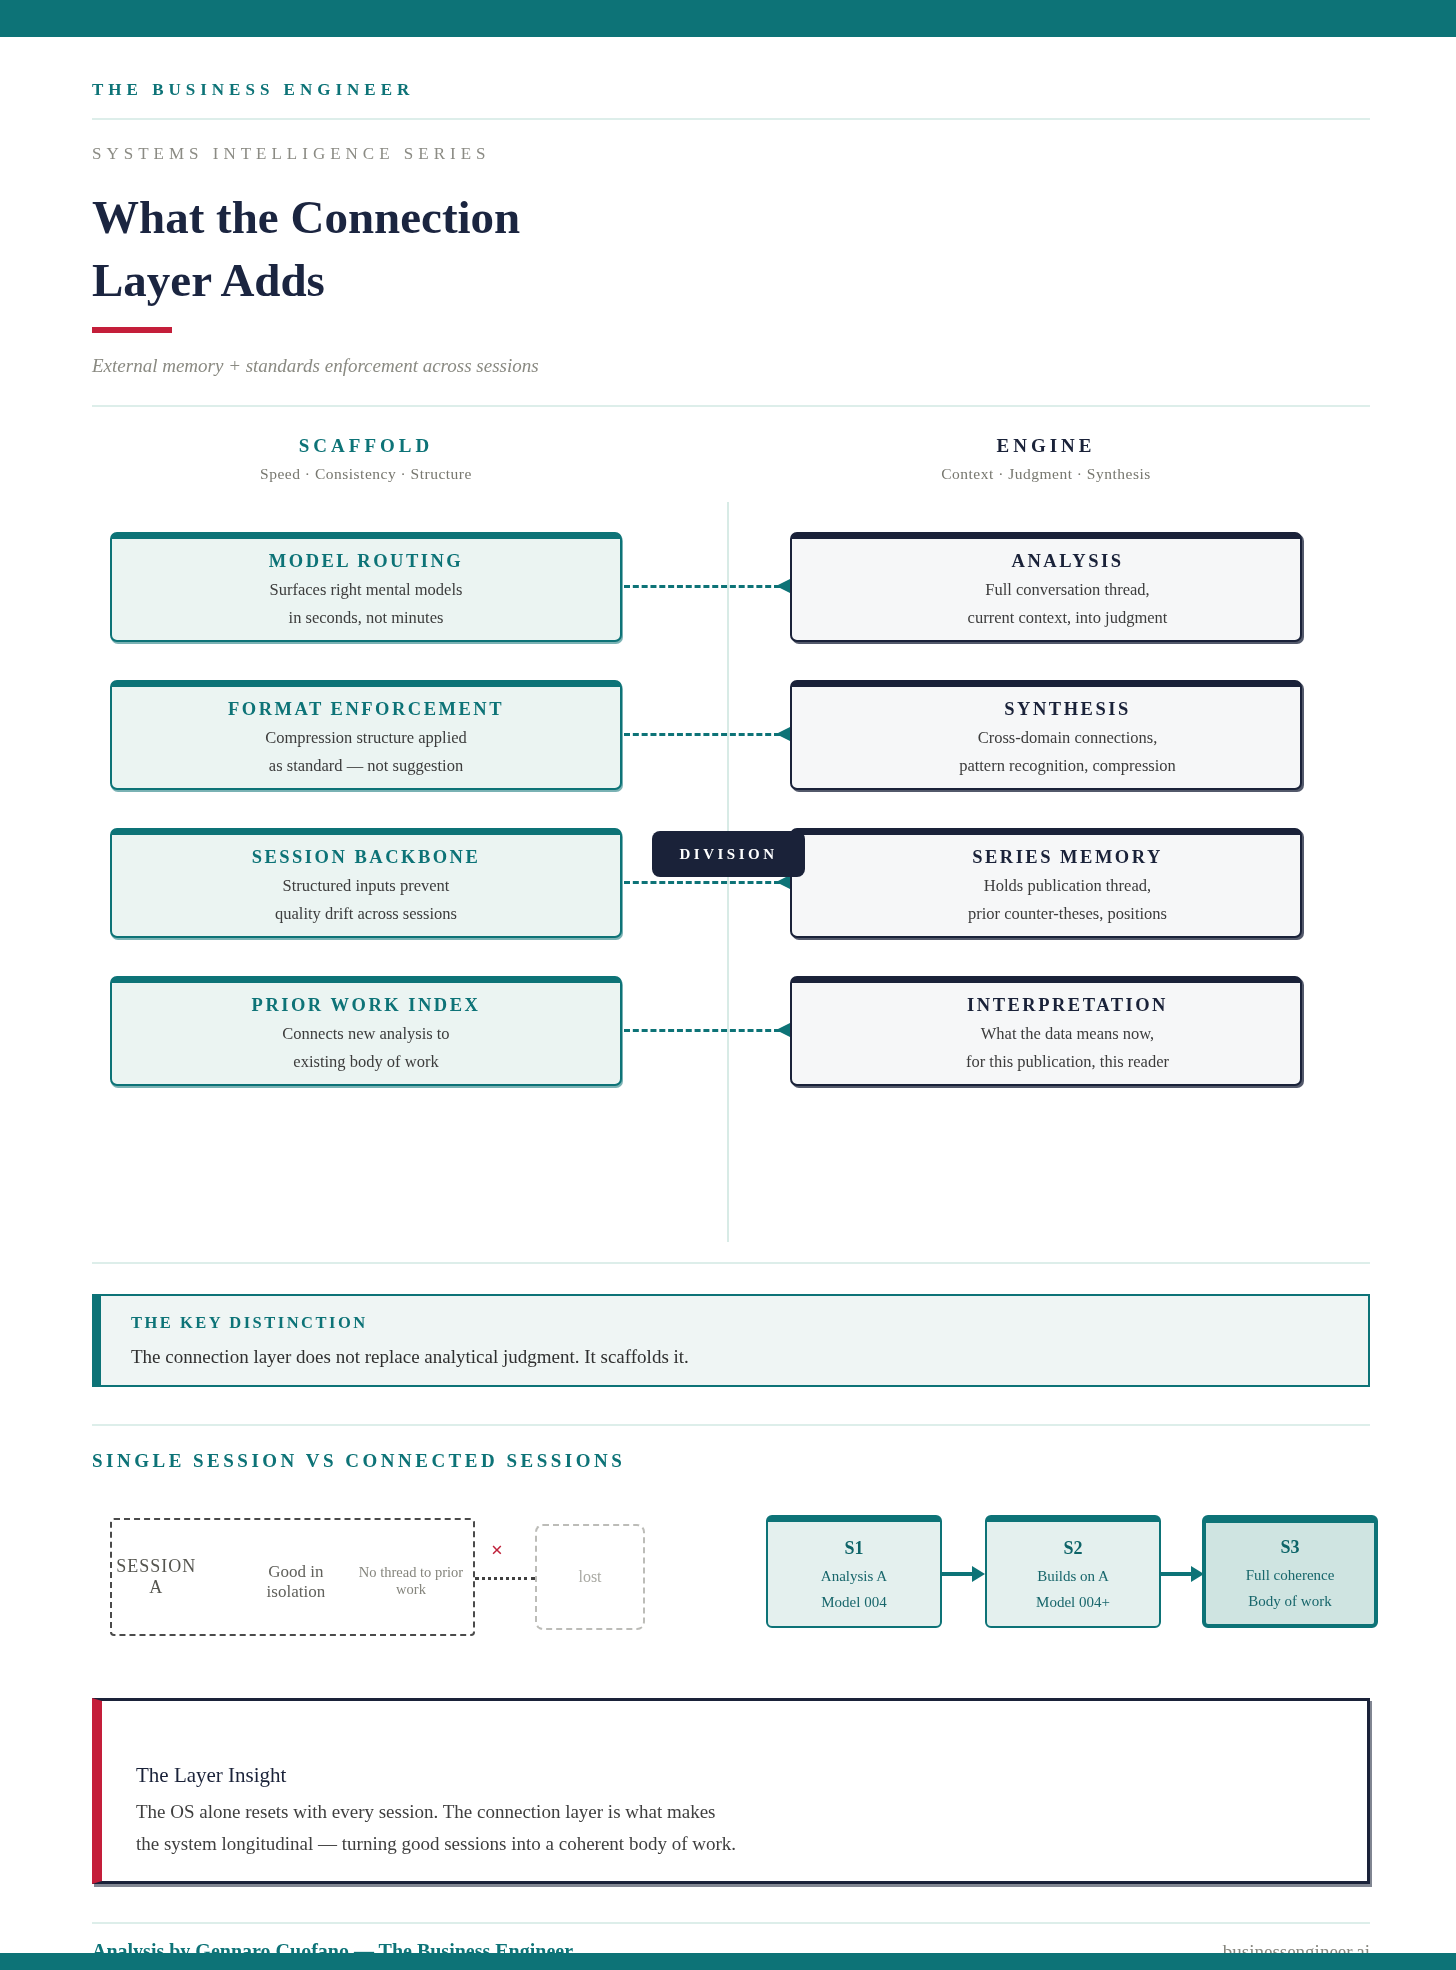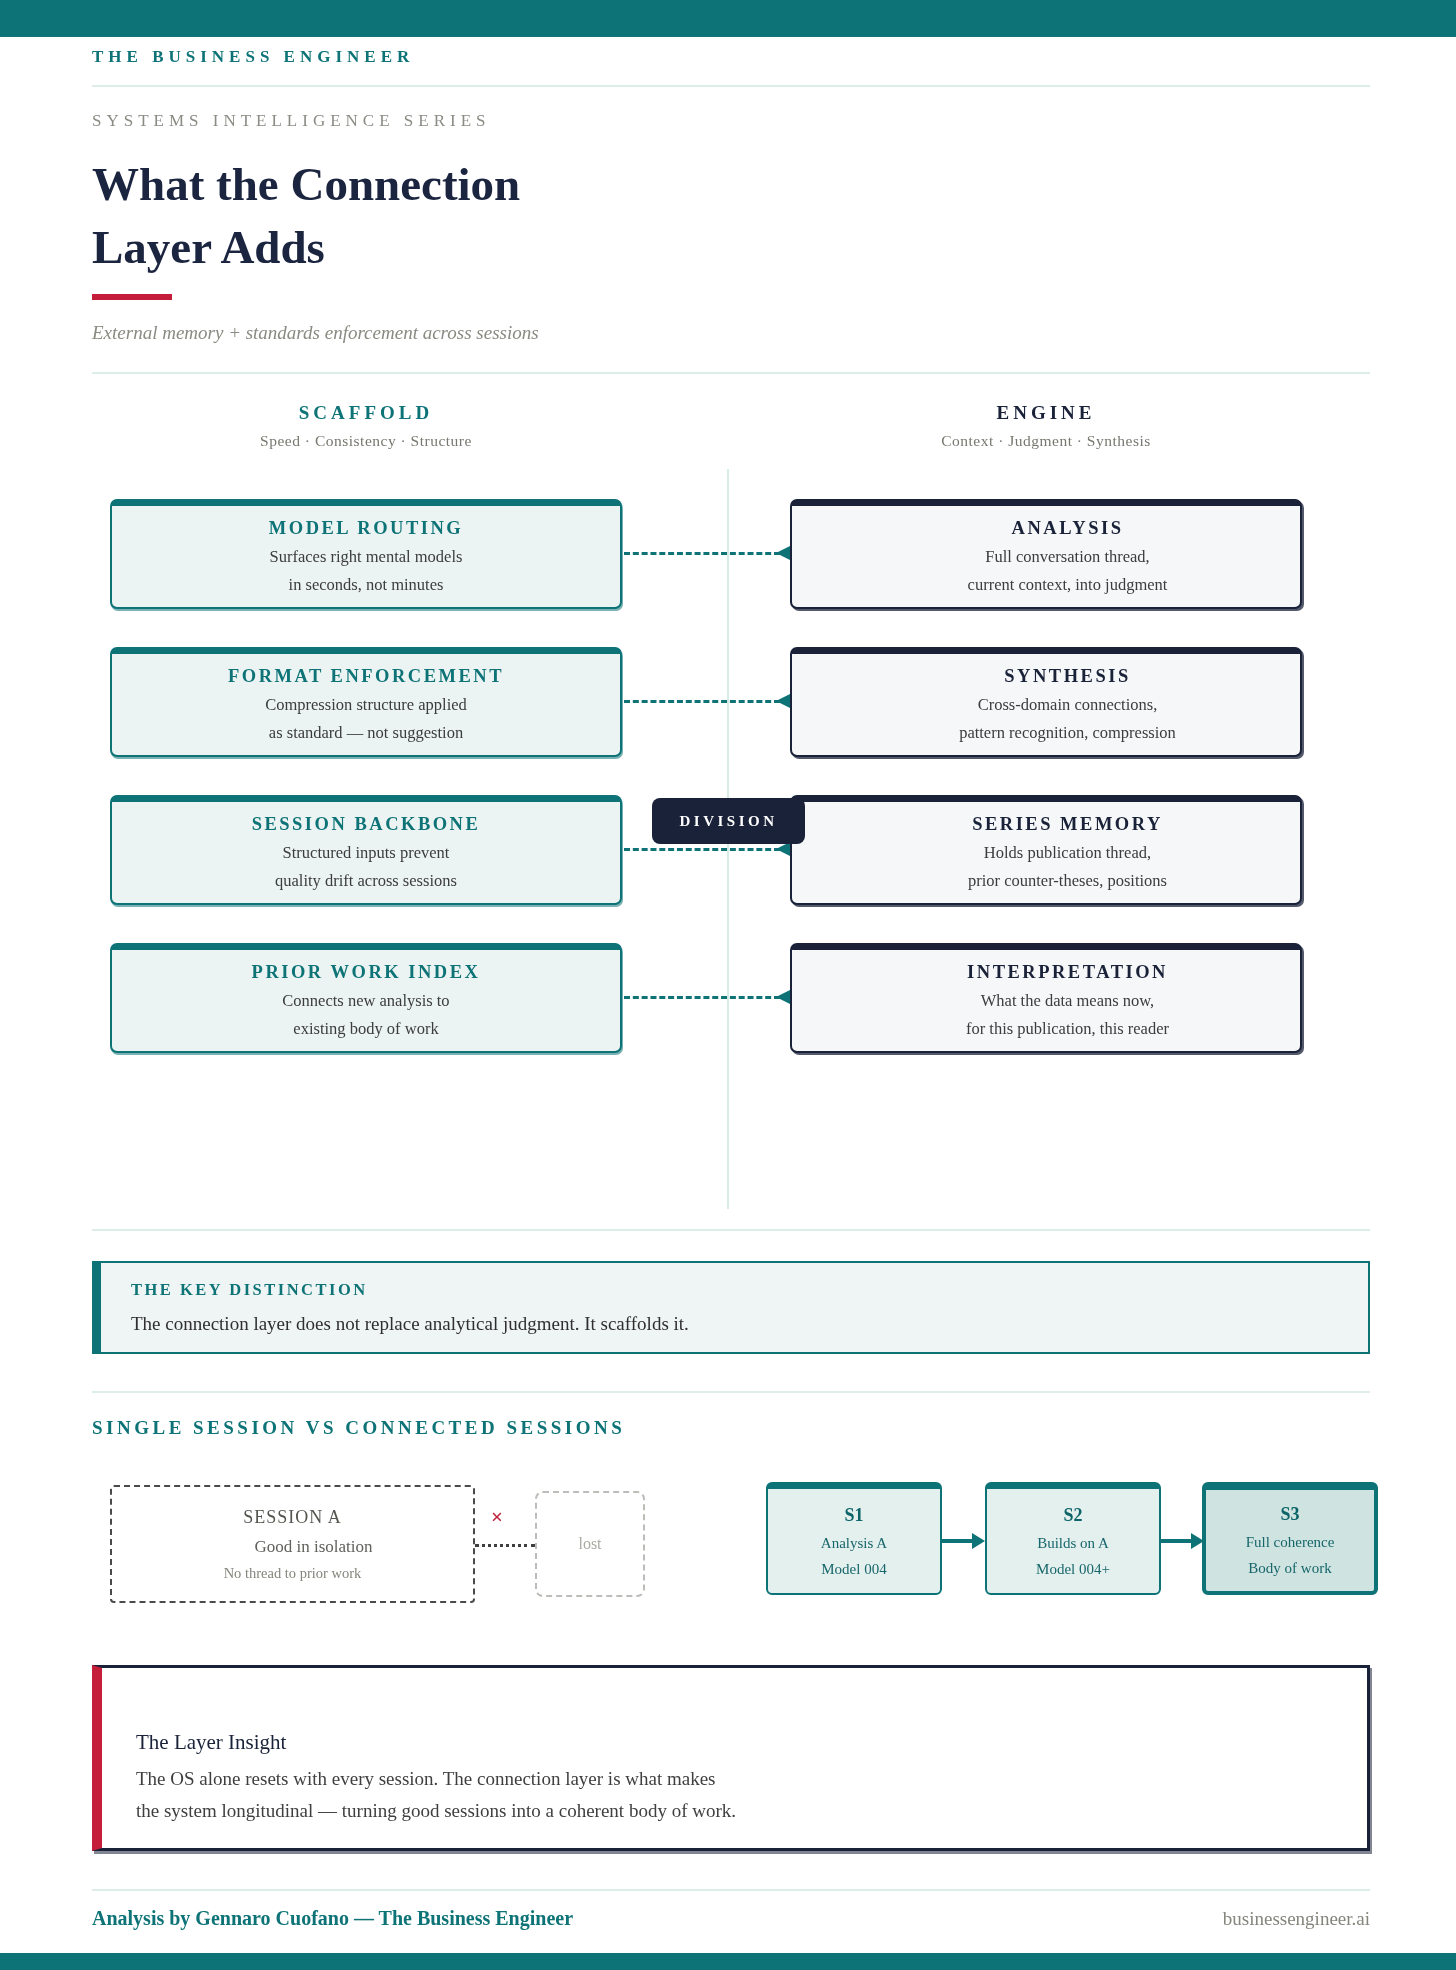--- a/index.html
+++ b/index.html
@@ -2,21 +2,21 @@
 <html><head>
 <meta charset="utf-8">
 <style>
   html,body{margin:0;padding:0;background:#ffffff;}
   .page{position:relative;width:1456px;height:1970px;background:#ffffff;overflow:hidden;
         font-family:"Liberation Serif",serif;color:#1b2540;}
   .topbar{position:absolute;top:0;left:0;width:100%;height:37px;background:#0d7377;}
   .bottombar{position:absolute;bottom:0;left:0;width:100%;height:17px;background:#0d7377;}
   .content{position:absolute;top:37px;left:92px;width:1278px;}
 
-  .brand{margin-top:10px;font-size:17px;font-weight:bold;letter-spacing:5px;color:#0d7377;}
+  .brand{margin-top:43px;font-size:17px;font-weight:bold;letter-spacing:5px;color:#0d7377;}
   .rule{border:none;border-top:2px solid #ddeeea;margin:18px 0 0 0;}
   .series{margin-top:24px;font-size:17px;letter-spacing:5px;color:#8b8b84;}
   h1.title{margin:22px 0 0 0;font-size:47px;line-height:1.33;font-weight:bold;color:#1b2540;}
   .redrule{width:80px;height:6px;background:#c41e3a;margin-top:16px;}
   .subtitle{margin-top:22px;font-style:italic;font-size:19px;color:#8a8a82;}
   .rule2{border:none;border-top:2px solid #ddeeea;margin:28px 0 0 0;}
 
   
   .diagram{position:relative;height:835px;}
   .colhead{position:absolute;top:28px;width:512px;text-align:center;}
@@ -54,21 +54,21 @@
   .keybox{margin-top:30px;box-sizing:border-box;background:#eff5f4;border:2px solid #0d7377;
           border-left:9px solid #0d7377;padding:17px 30px;}
   .keybox .kt{font-size:16.5px;font-weight:bold;letter-spacing:2.5px;color:#0d7377;}
   .keybox .kb{margin-top:13px;font-size:19px;color:#2f2f2f;}
   .rule4{border:none;border-top:2px solid #ddeeea;margin:37px 0 0 0;}
 
   
   .sesshead{margin-top:24px;font-size:19px;font-weight:bold;letter-spacing:3.5px;color:#0d7377;}
   .compare{position:relative;height:180px;}
   .sessA{position:absolute;left:18px;top:46px;width:365px;height:118px;box-sizing:border-box;
-         border:2px dashed #4a4a4a;border-radius:4px;display:flex;flex-direction:column;
+         border:2px dashed #4a4a4a;border-radius:4px;display:flex;flex-direction:row;
          align-items:center;justify-content:center;text-align:center;background:#ffffff;}
   .sessA .sa1{font-size:18px;color:#55554f;letter-spacing:1px;}
   .sessA .sa2{margin-top:9px;font-size:17px;color:#61615c;margin-left:42px;}
   .sessA .sa3{margin-top:8px;font-size:14.5px;color:#85857d;}
   .xmark{position:absolute;left:399px;top:66px;font-size:21px;font-weight:bold;color:#c0223b;}
   .dotline{position:absolute;left:383px;top:105px;width:60px;border-top:3px dotted #3f3f3f;}
   .lostbox{position:absolute;left:443px;top:52px;width:110px;height:106px;box-sizing:border-box;
            border:2px dashed #bcbcb8;border-radius:8px;display:flex;align-items:center;justify-content:center;}
   .lostbox .lt{font-size:16px;color:#aaaaa4;}
   .sbox{position:absolute;top:43px;width:176px;height:113px;box-sizing:border-box;border-radius:6px;

